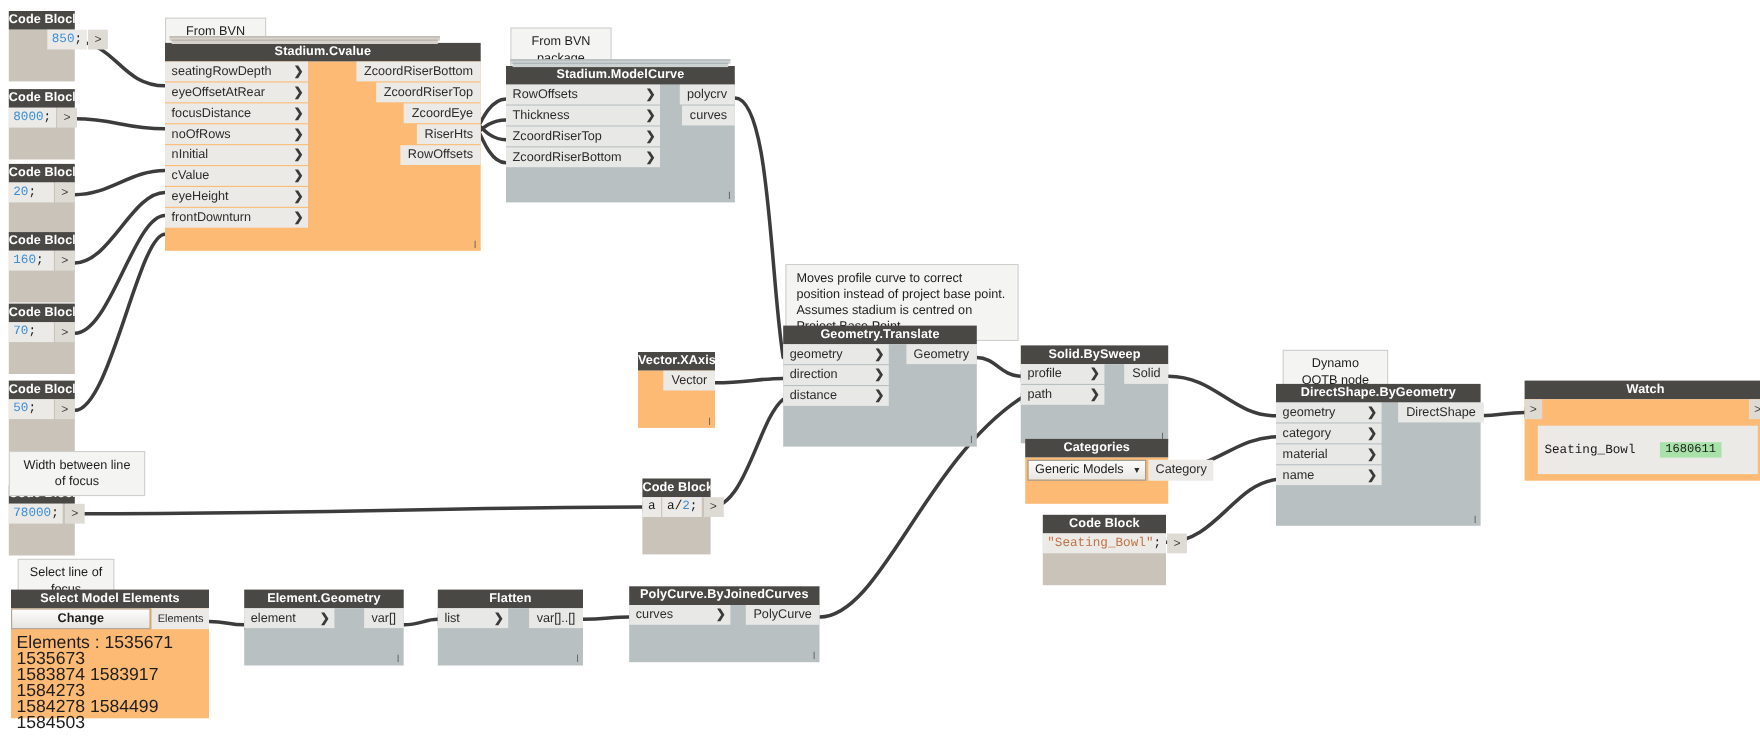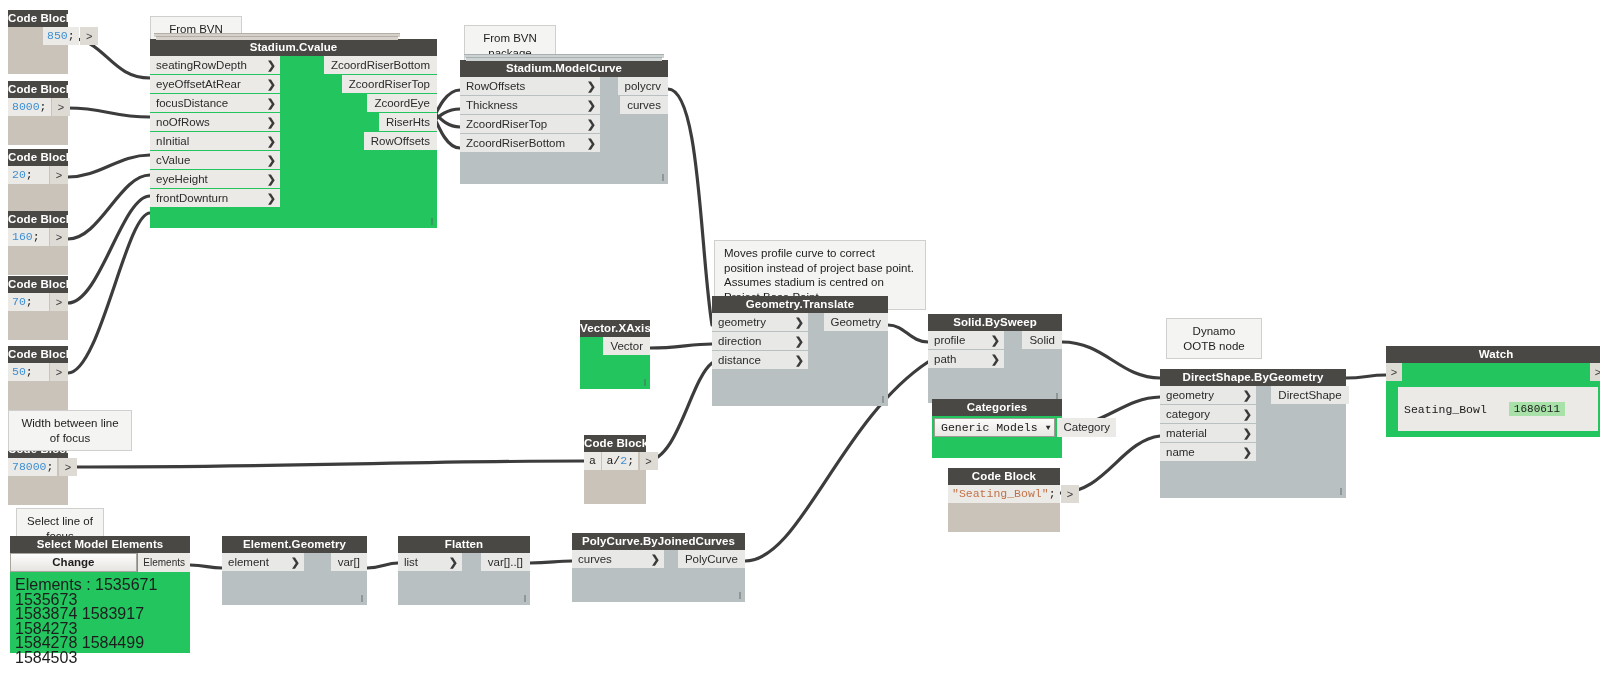--- a/index.html
+++ b/index.html
@@ -10,21 +10,21 @@
   #wires{position:absolute;left:0;top:0;width:1600px;height:675px;pointer-events:none;}
 
   
   .node{position:absolute;box-sizing:border-box;}
   .node .hdr{
     background:#4a4845;color:#ffffff;font-size:11.5px;font-weight:bold;
     text-align:center;line-height:17px;height:17px;letter-spacing:.1px;
     overflow:hidden;white-space:nowrap;
   }
   .node .body{position:relative;}
-  .node.custom .body{background:#22c55e;}
+  .node.custom .body{background:#fdba74;}
   .node.ootb   .body{background:#b8c0c2;}
   .node.cb     .body{background:#c9c3b9;}
 
   .ports{display:flex;justify-content:space-between;align-items:flex-start;}
   .incol,.outcol{display:flex;flex-direction:column;}
   .incol{align-items:stretch;}
   .outcol{align-items:flex-end;}
 
   .port{
     box-sizing:border-box;height:18.4px;line-height:18.4px;font-size:11.5px;color:#2b2b2b;
@@ -77,21 +77,21 @@
     background:#eceae6;font-size:10px;line-height:19px;padding:0 5px;white-space:nowrap;
     margin-left:1.5px;color:#2b2b2b;
   }
   .selnode .ellist{font-size:16px;line-height:14.5px;padding:6px 5px 0 5px;color:#1d1d1d;}
 
   
   .catrow{display:flex;align-items:stretch;height:19px;padding:2px 0 0 2px;}
   .dd{
     background:linear-gradient(#fbfbfa,#e9e7e3);border:1px solid #9e9b95;box-sizing:border-box;
     font-size:11.5px;line-height:17px;padding:0 4px 0 6px;display:flex;align-items:flex-end;
-    gap:8px;color:#1a1a1a;white-space:nowrap;font-family:Liberation Mono, monospace;
+    gap:8px;color:#1a1a1a;white-space:nowrap;
   }
   .dd .arrow{font-size:8px;color:#2b2b2b;}
   .catout{background:#eceae6;font-size:11.5px;line-height:19px;padding:0 6px;margin-left:2px;color:#2b2b2b;}
 
   
   .watchnode .wrow{display:flex;justify-content:space-between;align-items:flex-start;}
   .watchnode .wport{background:#dedbd5;width:16px;height:18px;font-size:11px;line-height:18px;text-align:center;color:#3a3a3a;}
   .watchnode .wcontent{
     position:absolute;left:12px;top:24px;right:8px;bottom:6px;background:#eceae6;
     display:flex;align-items:center;gap:0px;padding:0 6px;box-sizing:border-box;
@@ -378,21 +378,21 @@
   <div class="node cb cbnode" style="left:948px;top:468px;width:112px;">
     <div class="hdr">Code Block</div>
     <div class="body" style="height:47px;">
       <div class="cbrow">
           <div class="cbexpr"><span class="str">"Seating_Bowl"</span><span class="op">;</span></div>
           <div class="cbout">&gt;</div>
         </div>
     </div>
   </div>
 
-  <div class="node ootb" style="left:1160px;top:349px;width:186px;margin-top:20px;">
+  <div class="node ootb" style="left:1160px;top:349px;width:186px;">
     <div class="hdr">DirectShape.ByGeometry</div>
     <div class="body" style="height:112px;">
       <div class="ports">
         <div class="incol" style="width:96px;">
           <div class="port in"><span>geometry</span><span class="carat">❯</span></div>
           <div class="port in"><span>category</span><span class="carat">❯</span></div>
           <div class="port in"><span>material</span><span class="carat">❯</span></div>
           <div class="port in"><span>name</span><span class="carat">❯</span></div>
         </div>
         <div class="outcol" style="width:72px;align-items:center;">

